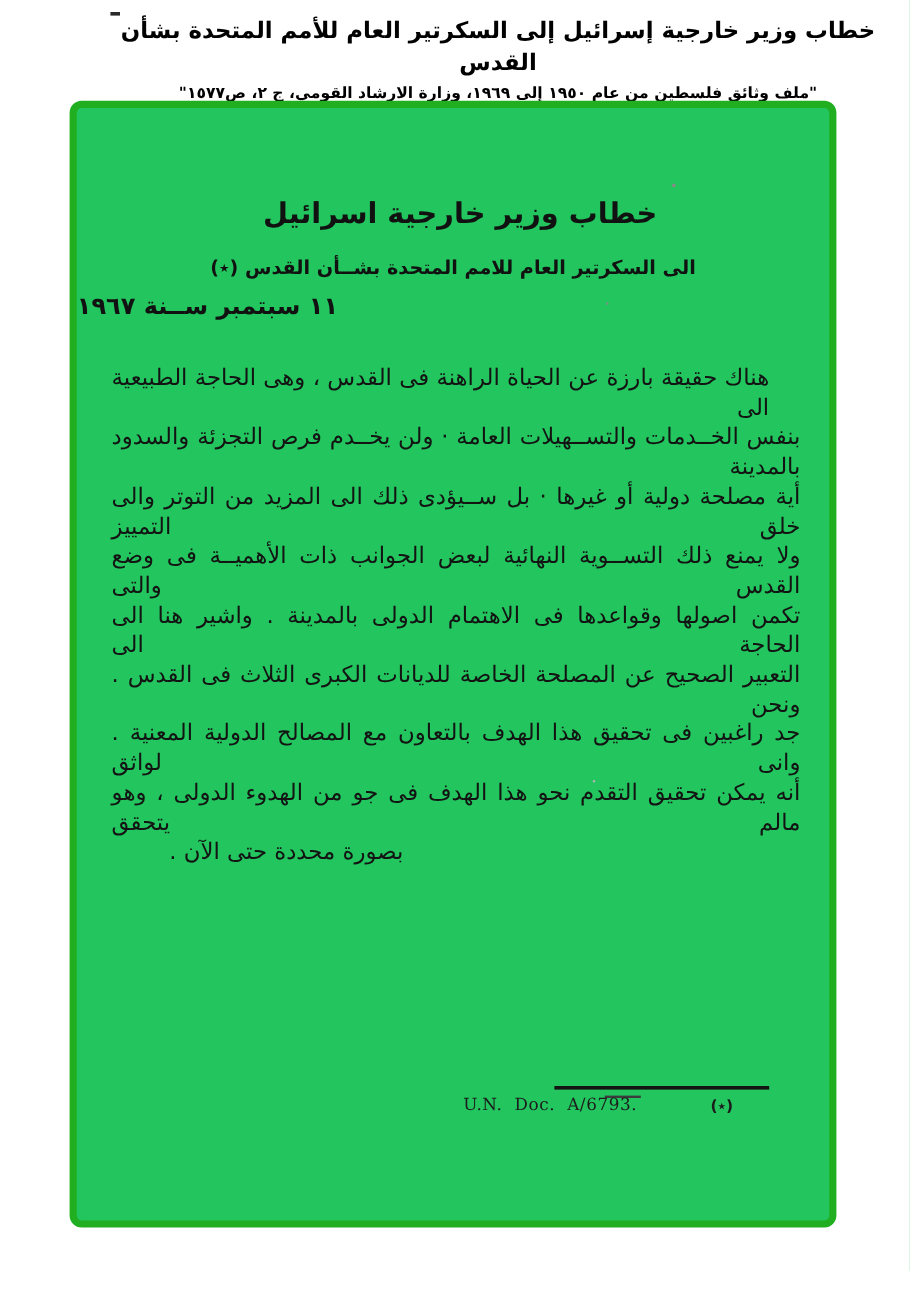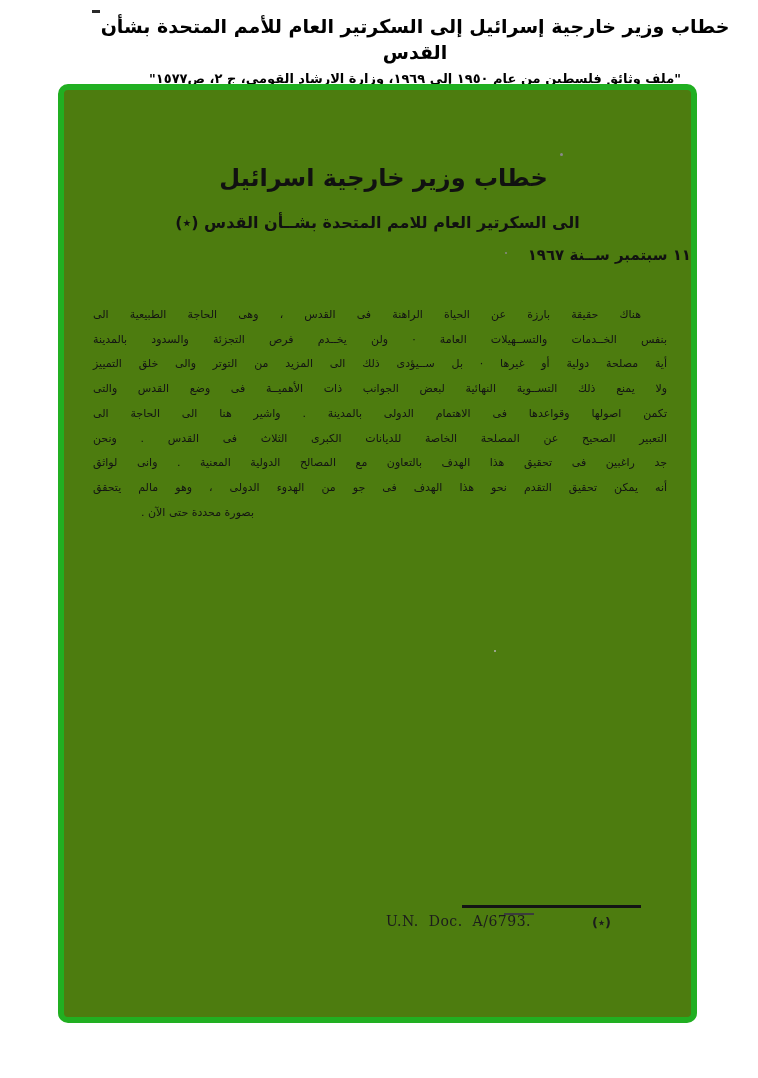--- a/index.html
+++ b/index.html
@@ -29,44 +29,44 @@
     position:absolute; top:10px; left:92px;
     width:8px; height:3px; background:#2a2a2a;
   }
 
   
   .frame {
     position:absolute; left:58px; top:84px;
     width:639px; height:939px;
     border:6px solid #21AF21;
     border-radius:10px;
-    background:#4d7c0f;
+    background:#22c55e;
   }
 
   .doc-title {
     position:absolute; top:70px; left:0; width:100%;
     direction:rtl; text-align:center;
     font-size:24px; font-weight:700; line-height:36px;
     transform:translateX(6px);
   }
   .doc-subtitle {
     position:absolute; top:121px; left:0; width:100%;
     direction:rtl; text-align:center;
     font-size:16px; font-weight:700; line-height:24px;
   }
   .doc-date {
     position:absolute; top:154px; left:0; width:100%;
-    direction:rtl; text-align:right;
-    font-size:15px; font-weight:700; line-height:22px;
+    direction:rtl; text-align:left;
+    font-size:20px; font-weight:700; line-height:22px;
   }
 
   .doc-body {
     position:absolute; top:213px; right:24px; width:574px;
     direction:rtl;
-    font-size:11px; color:#131313;
+    font-size:19px; color:#131313;
   }
   .body-line {
     line-height:24.7px;
     text-align:justify;
     text-align-last:justify;
   }
   .body-line.first { padding-right:26px; }
   .body-line.last  { text-align-last:left;margin-left:48px; }
 
   

